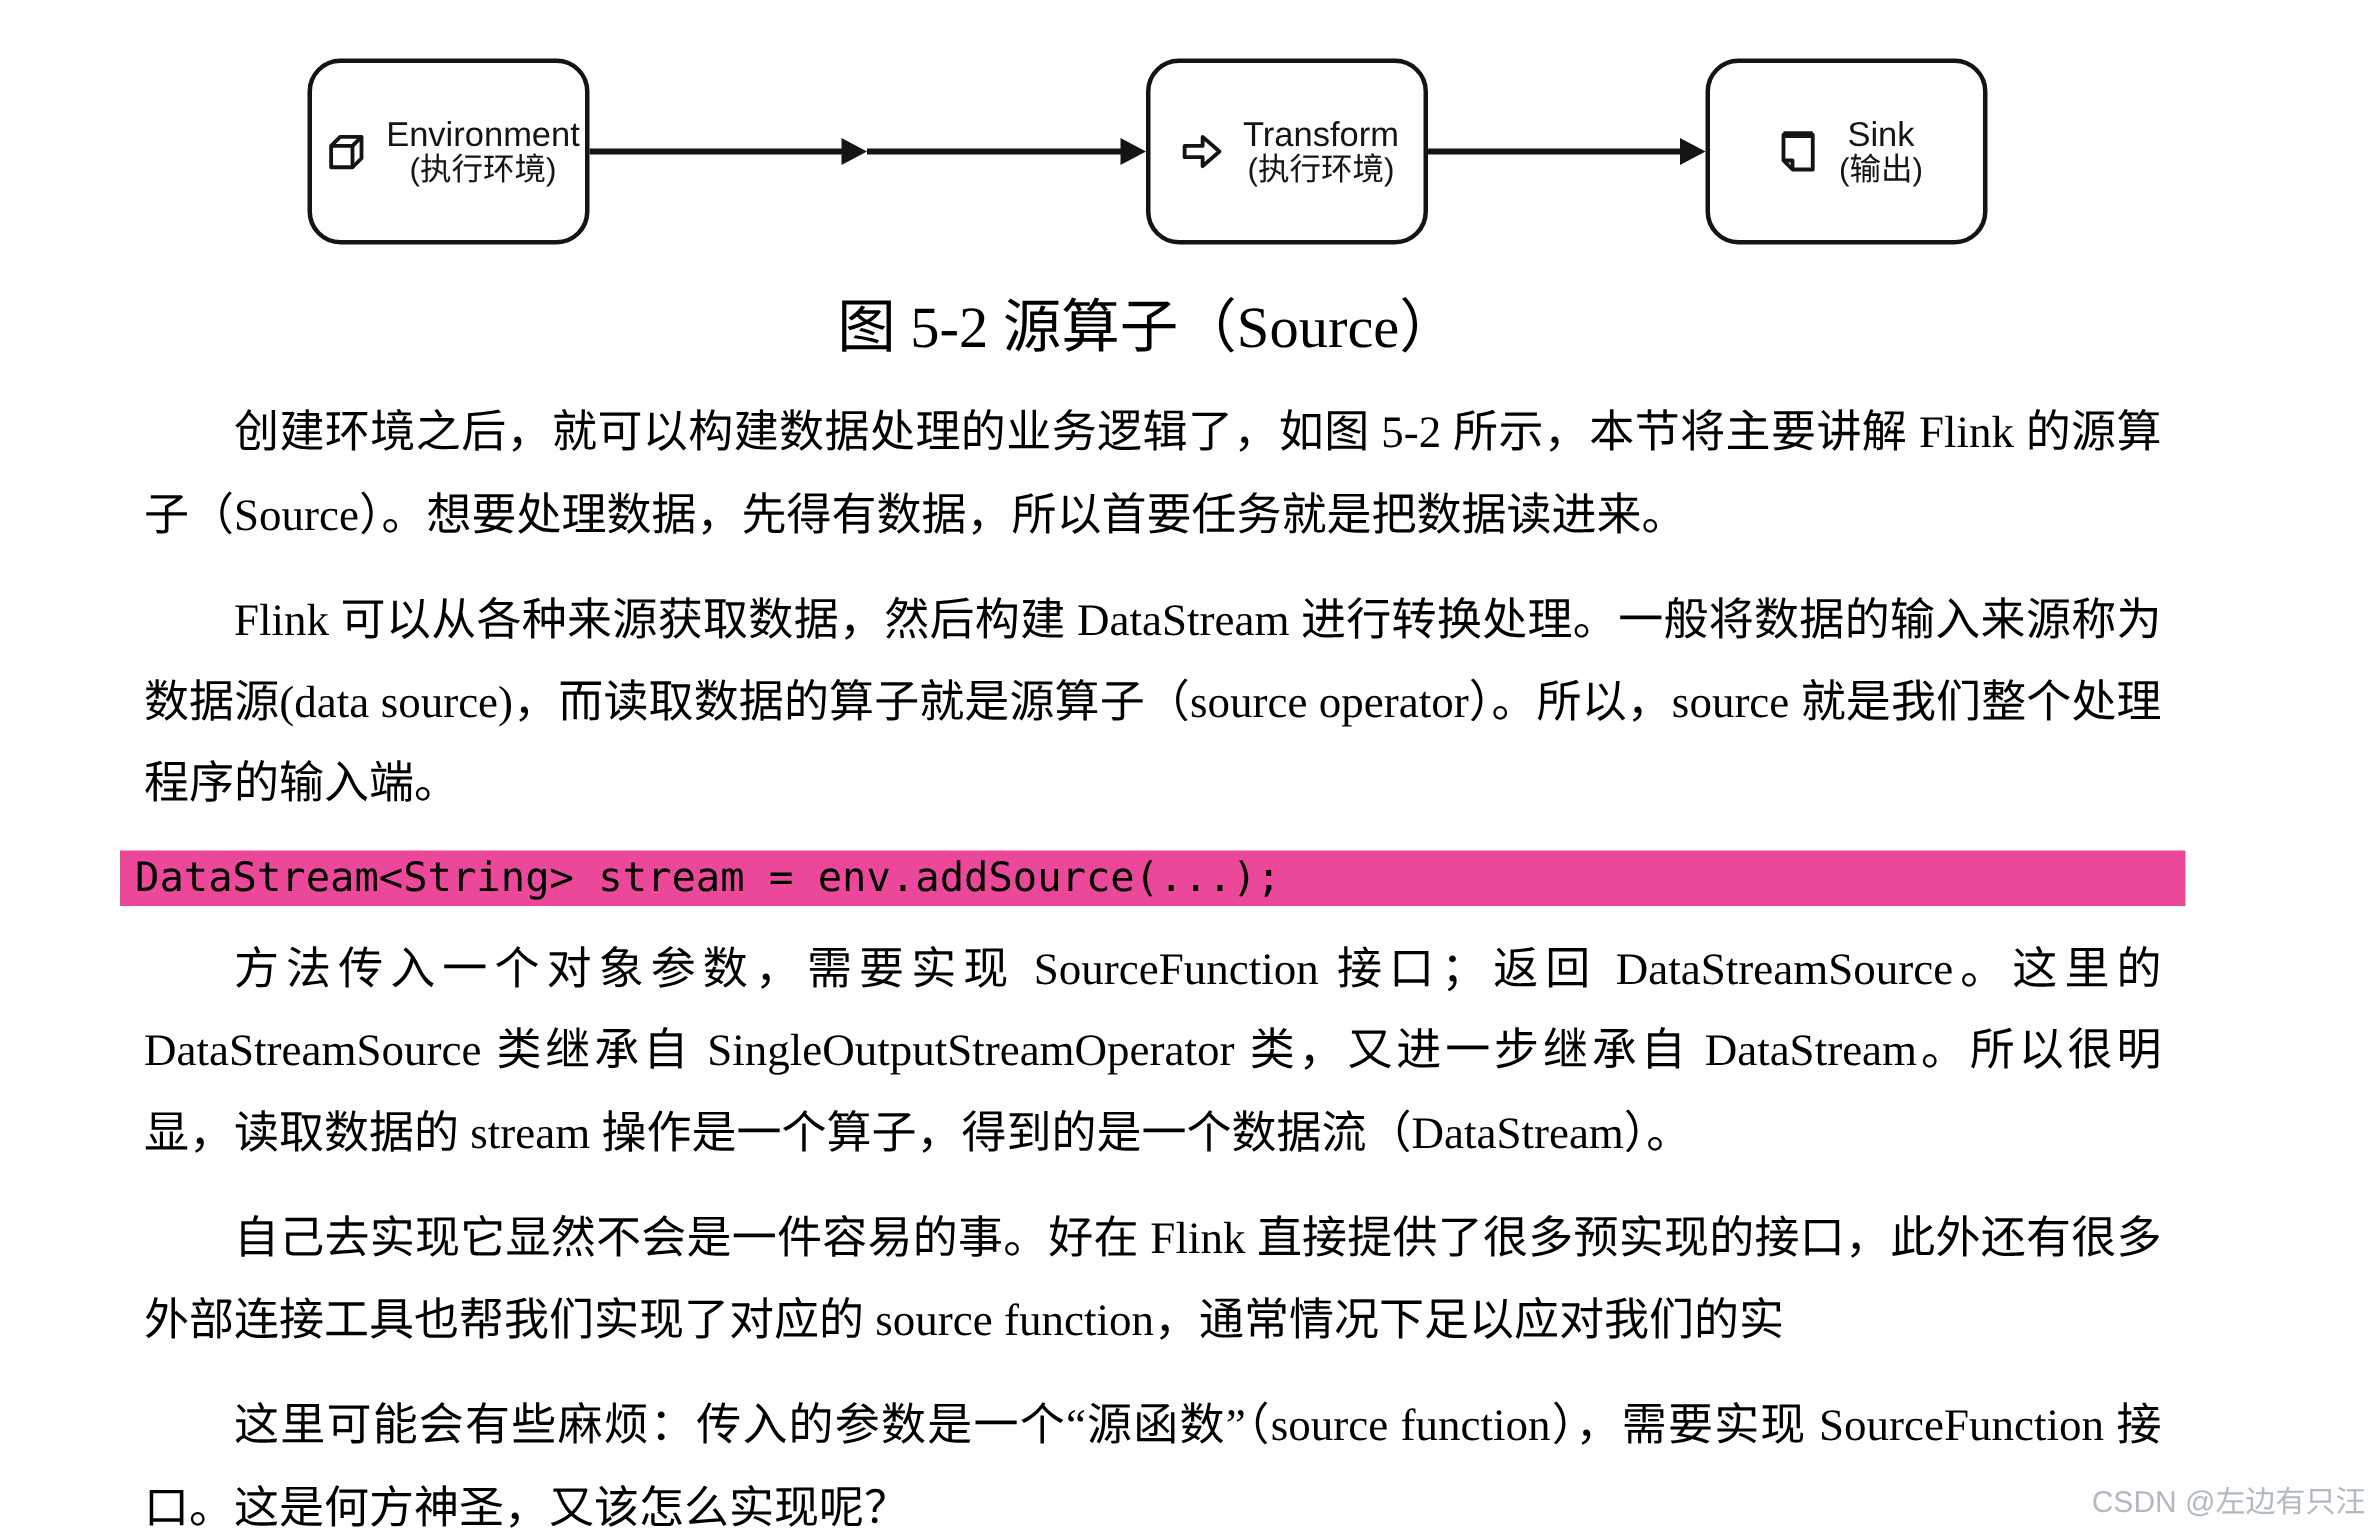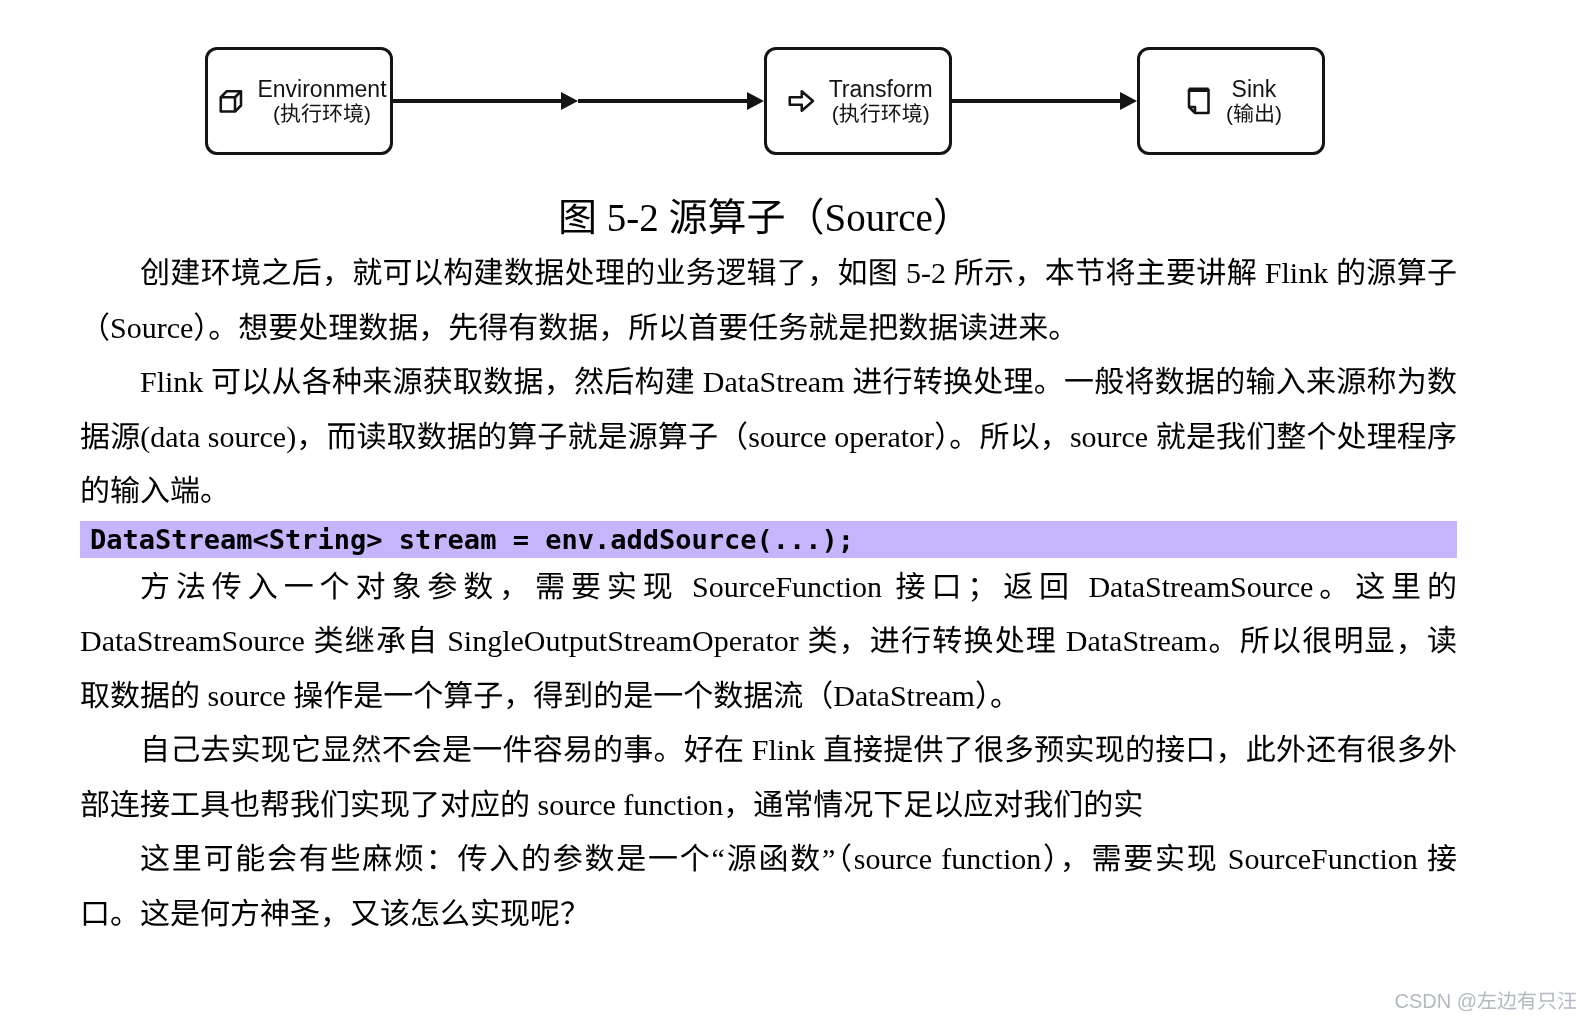--- a/index.html
+++ b/index.html
@@ -13,24 +13,24 @@
 
   
   .diagram-row {
     position: absolute;
     left: 205px; top: 45px;
     width: 1120px; height: 112px;
     display: flex;
     align-items: center;
   }
   .node {
-    width: 188px; height: 108px;
+    width: 188px; height: 124px;
     box-sizing: border-box;
     border: 3px solid #141414;
-    border-radius: 12px;
+    border-radius: 22px;
     background: #ffffff;
     display: flex;
     align-items: center;
     justify-content: center;
     gap: 10px;
     flex: 0 0 auto;
   }
   .node .icon { width: 36px; height: 36px; flex: 0 0 auto; display: block; }
   .node .icon svg { width: 36px; height: 36px; display: block; }
   .node .labels {
@@ -64,21 +64,21 @@
   .body-text {
     position: absolute;
     left: 80px; top: 246px;
     width: 1377px;
     font-family: "Liberation Serif", "DejaVu Serif", serif;
     font-size: 30px;
     line-height: 54.5px;
     text-align: justify;
   }
   .body-text p {
-    margin: 0;
+    margin: 16px;
     text-indent: 2em;
   }
   .code-block {
     display: block;
     box-sizing: border-box;
     width: 100%;
     margin: 2px 0;
     padding: 0 10px;
     background: #e7e7e7;
     font-family: "DejaVu Sans Mono", "Liberation Mono", monospace;
@@ -157,19 +157,19 @@
     </span>
   </div>
 
 </div>
 
 <div class="figure-caption">图 5-2  源算子（Source）</div>
 
 <div class="body-text">
   <p>创建环境之后，就可以构建数据处理的业务逻辑了，如图 5-2 所示，本节将主要讲解 Flink 的源算子（Source）。想要处理数据，先得有数据，所以首要任务就是把数据读进来。</p>
   <p>Flink 可以从各种来源获取数据，然后构建 DataStream 进行转换处理。一般将数据的输入来源称为数据源(data source)，而读取数据的算子就是源算子（source operator）。所以，source 就是我们整个处理程序的输入端。</p>
-  <code class="code-block" style="background: #c4b5fd; font-weight: bold;">DataStream&lt;String&gt; stream = env.addSource(...);</code>
-  <p>方法传入一个对象参数，需要实现 SourceFunction 接口；返回 DataStreamSource。这里的 DataStreamSource 类继承自 SingleOutputStreamOperator 类，进行转换处理 DataStream。所以很明显，读取数据的 source 操作是一个算子，得到的是一个数据流（DataStream）。</p>
+  <code class="code-block" style="background: #ec4899;">DataStream&lt;String&gt; stream = env.addSource(...);</code>
+  <p>方法传入一个对象参数，需要实现 SourceFunction 接口；返回 DataStreamSource。这里的 DataStreamSource 类继承自 SingleOutputStreamOperator 类，又进一步继承自 DataStream。所以很明显，读取数据的 stream 操作是一个算子，得到的是一个数据流（DataStream）。</p>
   <p>自己去实现它显然不会是一件容易的事。好在 Flink 直接提供了很多预实现的接口，此外还有很多外部连接工具也帮我们实现了对应的 source function，通常情况下足以应对我们的实</p>
   <p>这里可能会有些麻烦：传入的参数是一个“源函数”（source function），需要实现 SourceFunction 接口。这是何方神圣，又该怎么实现呢？</p>
 </div>
 
 <div class="watermark">CSDN @左边有只汪</div>
 
 </body></html>

